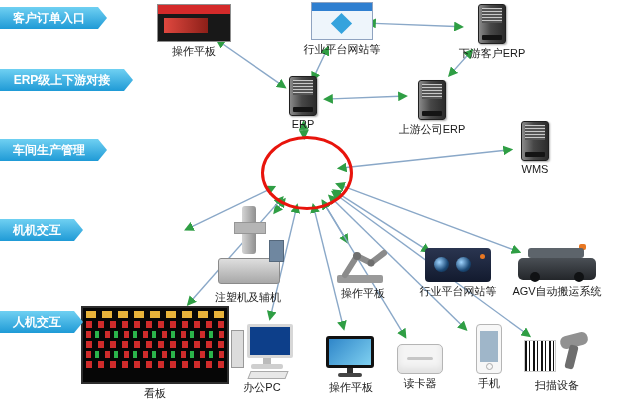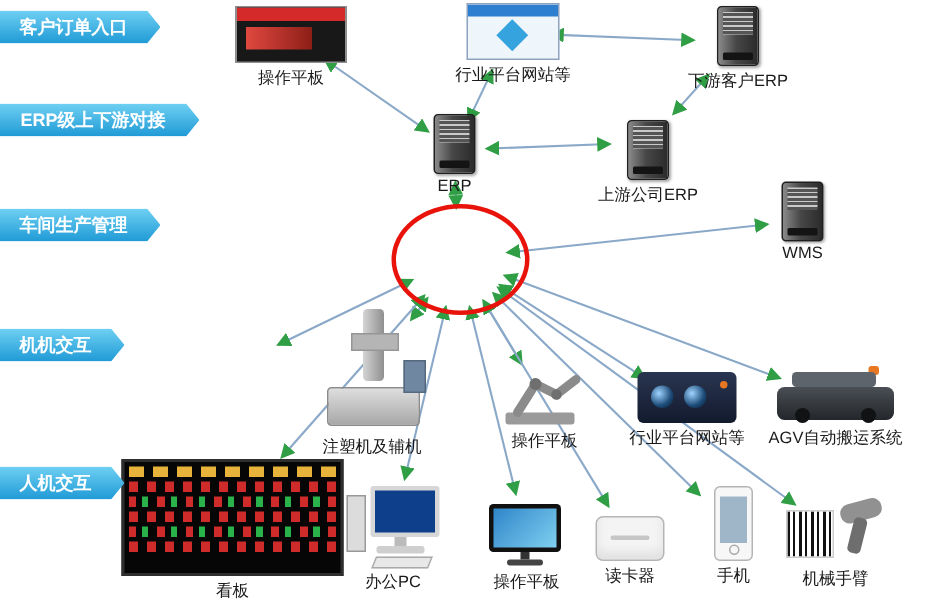--- a/index.html
+++ b/index.html
@@ -258,16 +258,16 @@
   <div class="node n-phone">
     <div class="phone-ic"></div>
     <div class="lbl">手机</div>
   </div>
   <div class="node n-scanner">
     <div class="scannerset">
       <div class="barcode"></div>
         <div class="gun-head"></div>
         <div class="gun-handle"></div>
     </div>
-    <div class="lbl">机械手臂</div>
+    <div class="lbl">扫描设备</div>
   </div>
 
 </div>
 
 </body></html>

